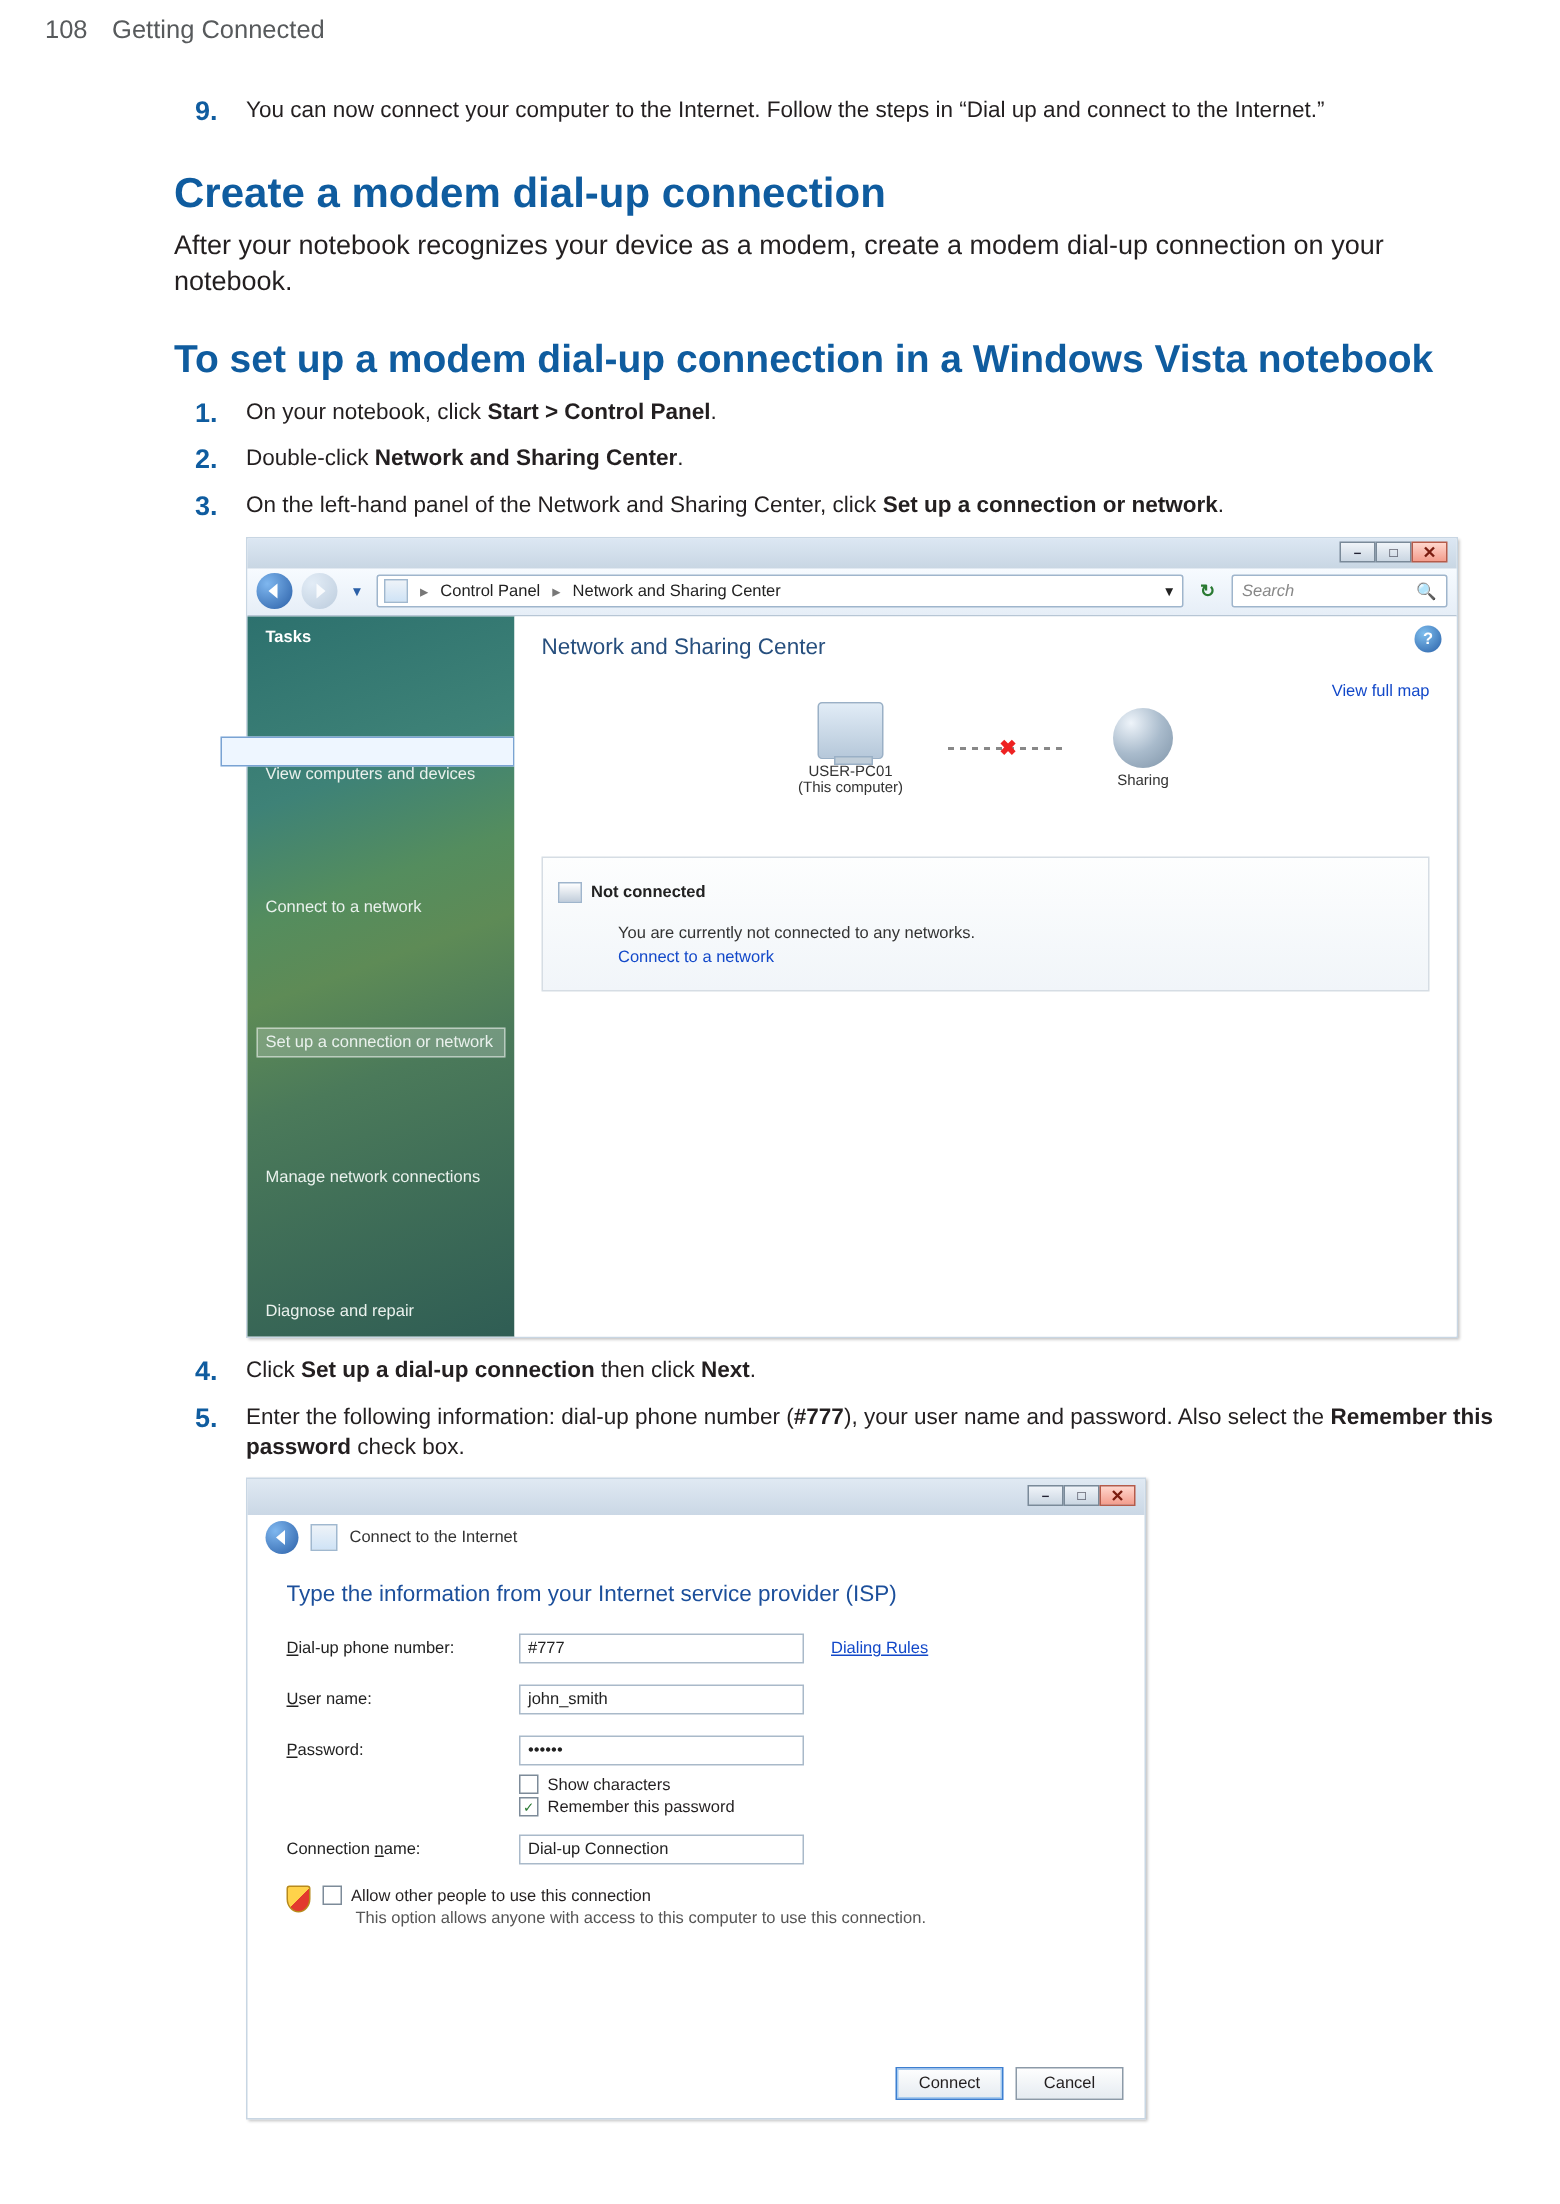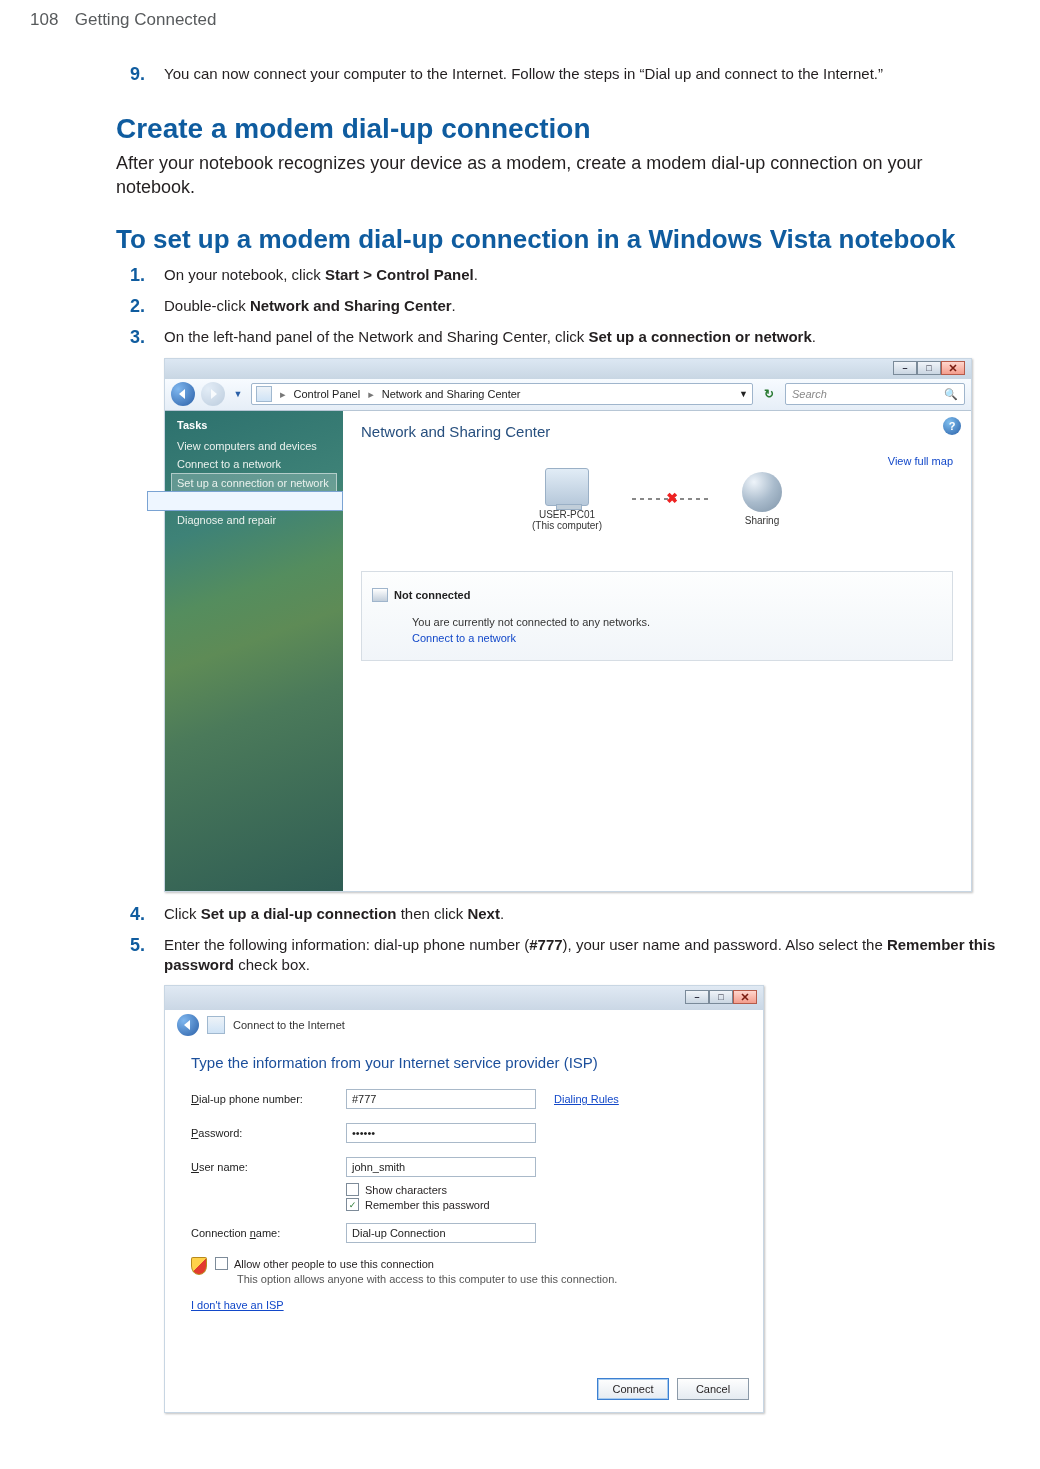--- a/index.html
+++ b/index.html
@@ -29,24 +29,24 @@
   .shot1 .navbtn .arr { position:absolute; left:8px; top:7px; width:0;height:0;border-right:6px solid #fff;border-top:5px solid transparent;border-bottom:5px solid transparent; }
   .shot1 .navbtn.fwd { opacity:.6; background: radial-gradient(circle at 30% 30%, #d9e6f3, #9fb5cc);}
   .shot1 .navbtn.fwd .arr { border-right:none;border-left:6px solid #fff; left:10px;}
   .shot1 .dropchip { width:14px; height:20px; display:flex; align-items:center; justify-content:center; color:#2a5fa7; font-size:9px; }
   .shot1 .addr { flex:1; height:22px; border:1px solid #9fb5cc; border-radius:2px; background:#fff; display:flex; align-items:center; padding:0 4px; gap:6px; }
   .shot1 .addr .ic { width:16px; height:16px; background:linear-gradient(#eef3f8,#cfe3f6); border:1px solid #a0b8cf; }
   .shot1 .addr span { color:#222; }
   .shot1 .addr .sep { color:#777; padding: 0 2px; }
   .shot1 .addr-drop { color:#555; margin-left:auto; font-size:9px; }
   .shot1 .refresh { width:20px; height:20px; color:#2a7a32; display:flex;align-items:center;justify-content:center;font-size:12px;font-weight:700; }
-  .shot1 .search { width:180px; height:22px; border:1px solid #9fb5cc; border-radius:2px; background:#fff; display:flex; align-items:center; padding:4px 6px; color:#888; font-style:italic; justify-content: space-between;}
+  .shot1 .search { width:144px; height:22px; border:1px solid #9fb5cc; border-radius:2px; background:#fff; display:flex; align-items:center; padding:4px 6px; color:#888; font-style:italic; justify-content: space-between;}
   .shot1 .search .mag { color:#3268b3; font-style:normal; }
   .shot1 .body { display:flex; height: calc(100% - 52px); }
-  .shot1 .sidebar { width: 178px; background: linear-gradient(160deg,#2d716e 0%, #3e8277 24%, #548d5e 38%, #5e8b56 48%, #4b7a5a 62%, #2f5d54 100%); color:#fff; padding: 8px 12px; display:flex; flex-direction:column; }
+  .shot1 .sidebar { width: 178px; background: linear-gradient(160deg,#2d716e 0%, #3e8277 24%, #548d5e 38%, #5e8b56 48%, #4b7a5a 62%, #2f5d54 100%); color:#fff; padding: 8px 12px; display:flex; flex-direction:column;justify-content:space-between; }
   .shot1 .sidebar .tasks { font-weight:700; margin-bottom:6px; font-size:11px; }
   .shot1 .sidebar .task-item { font-size: 11px; padding: 3px 0; color:#eaf1ed; cursor:default; }
   .shot1 .sidebar .task-item.sel { background: rgba(255,255,255,0.22); border:1px solid rgba(255,255,255,0.5); margin: 0 -6px; padding: 3px 5px; }
   .shot1 .sidebar .seealso { margin-top:auto; }
   .shot1 .sidebar .seealso .hd { font-weight:700; border-top:1px solid rgba(255,255,255,0.3); padding-top:6px; margin-bottom:4px;}
   .shot1 .pointer { position:absolute; left: -18px; top: 132px; width: 196px; height: 20px; border: 1px solid #7aa3d3; background: #eef6ff; }
   .shot1 .main { flex:1; background:#fff; padding: 12px 18px; position:relative; }
   .shot1 .main .qm { position:absolute; right:10px; top:6px; width:18px;height:18px;border-radius:50%;background:radial-gradient(circle at 35% 30%,#7fbeee,#2960a8); color:#fff; display:flex;align-items:center;justify-content:center;font-size:11px;font-weight:700; }
   .shot1 .main h4 { color:#274f7e; font-weight:400; font-size:15px; margin-bottom:16px; }
   .shot1 .main .viewmap { color:#1248c9; position:absolute; right:18px; top:44px; font-size:11px; }
@@ -239,26 +239,26 @@
       </div>
       <div class="wizbody">
         <h4>Type the information from your Internet service provider (ISP)</h4>
 
         <div class="row">
           <div class="lbl"><span class="ul">D</span>ial-up phone number:</div>
           <div class="inp">#777</div>
           <div class="dialrules">Dialing Rules</div>
         </div>
         <div class="row">
+          <div class="lbl"><span class="ul">U</span>ser name:</div>
+          <div class="inp">john_smith</div>
+        </div>
+        <div class="row">
           <div class="lbl"><span class="ul">P</span>assword:</div>
           <div class="inp">••••••</div>
-        </div>
-        <div class="row">
-          <div class="lbl"><span class="ul">U</span>ser name:</div>
-          <div class="inp">john_smith</div>
         </div>
         <div class="chk">
           <div class="chkbox"></div>
           <span><span class="ul">S</span>how characters</span>
         </div>
         <div class="chk">
           <div class="chkbox">✓</div>
           <span><span class="ul">R</span>emember this password</span>
         </div>
         <div class="row" style="margin-top:12px;">
@@ -270,21 +270,20 @@
           <div class="shield"></div>
           <div>
             <div style="display:flex;align-items:center;gap:6px;">
               <div class="chkbox"></div>
               <span><span class="ul">A</span>llow other people to use this connection</span>
             </div>
             <div class="sub">This option allows anyone with access to this computer to use this connection.</div>
           </div>
         </div>
 
-        <div class="noisp">I don't have an ISP</div>
       </div>
       <div class="btnrow">
         <div class="btn primary">Connect</div>
         <div class="btn">Cancel</div>
       </div>
     </div>
 
   </div>
 </div>
 

